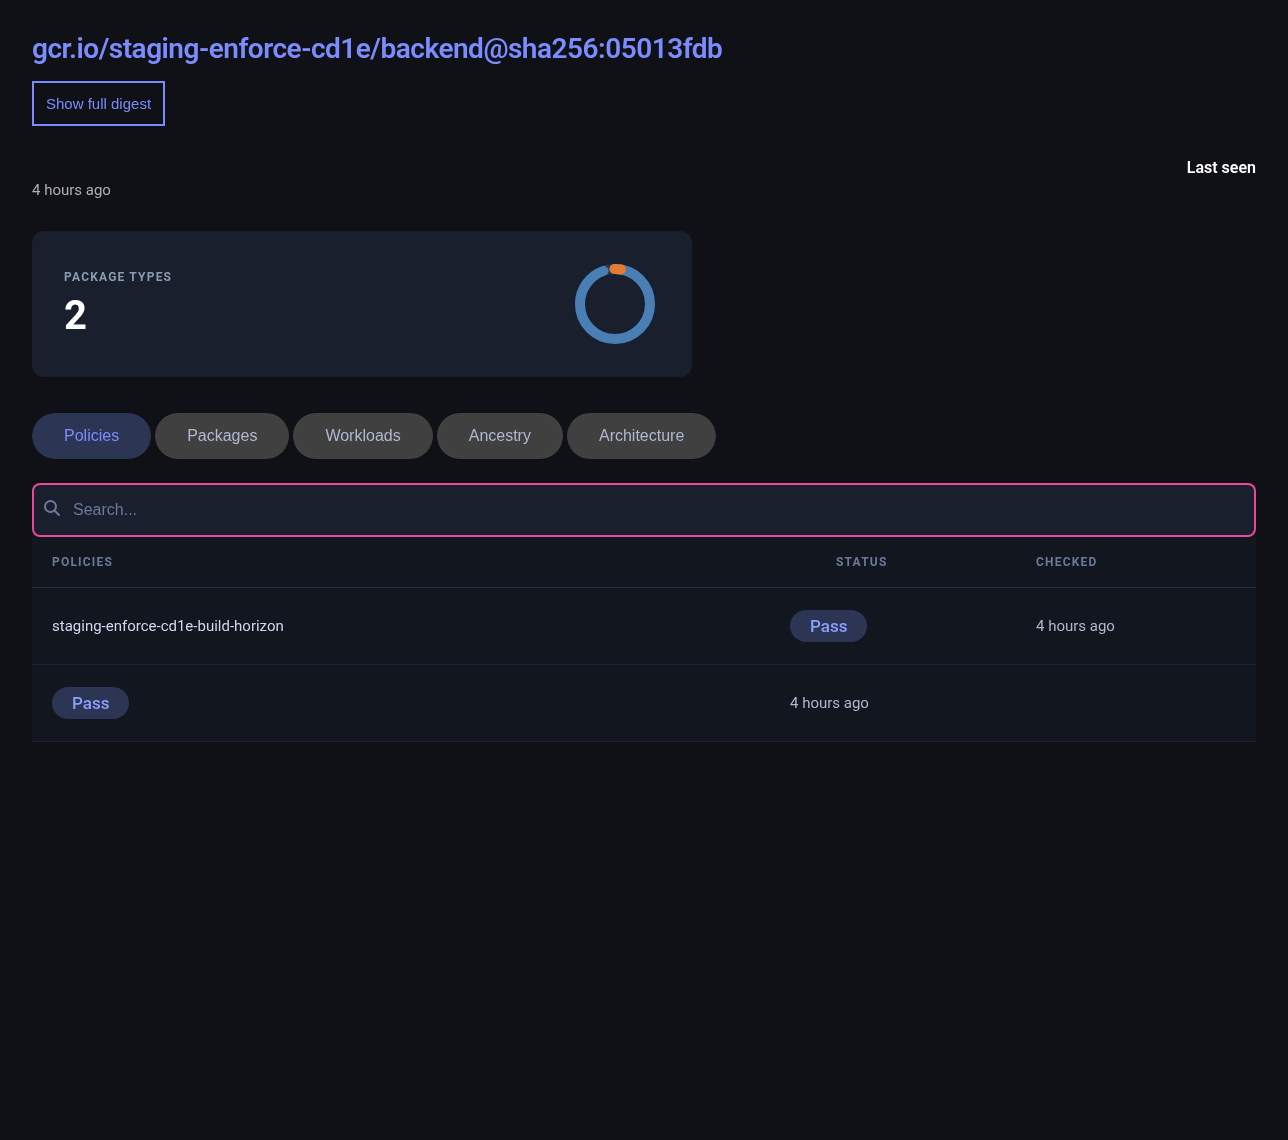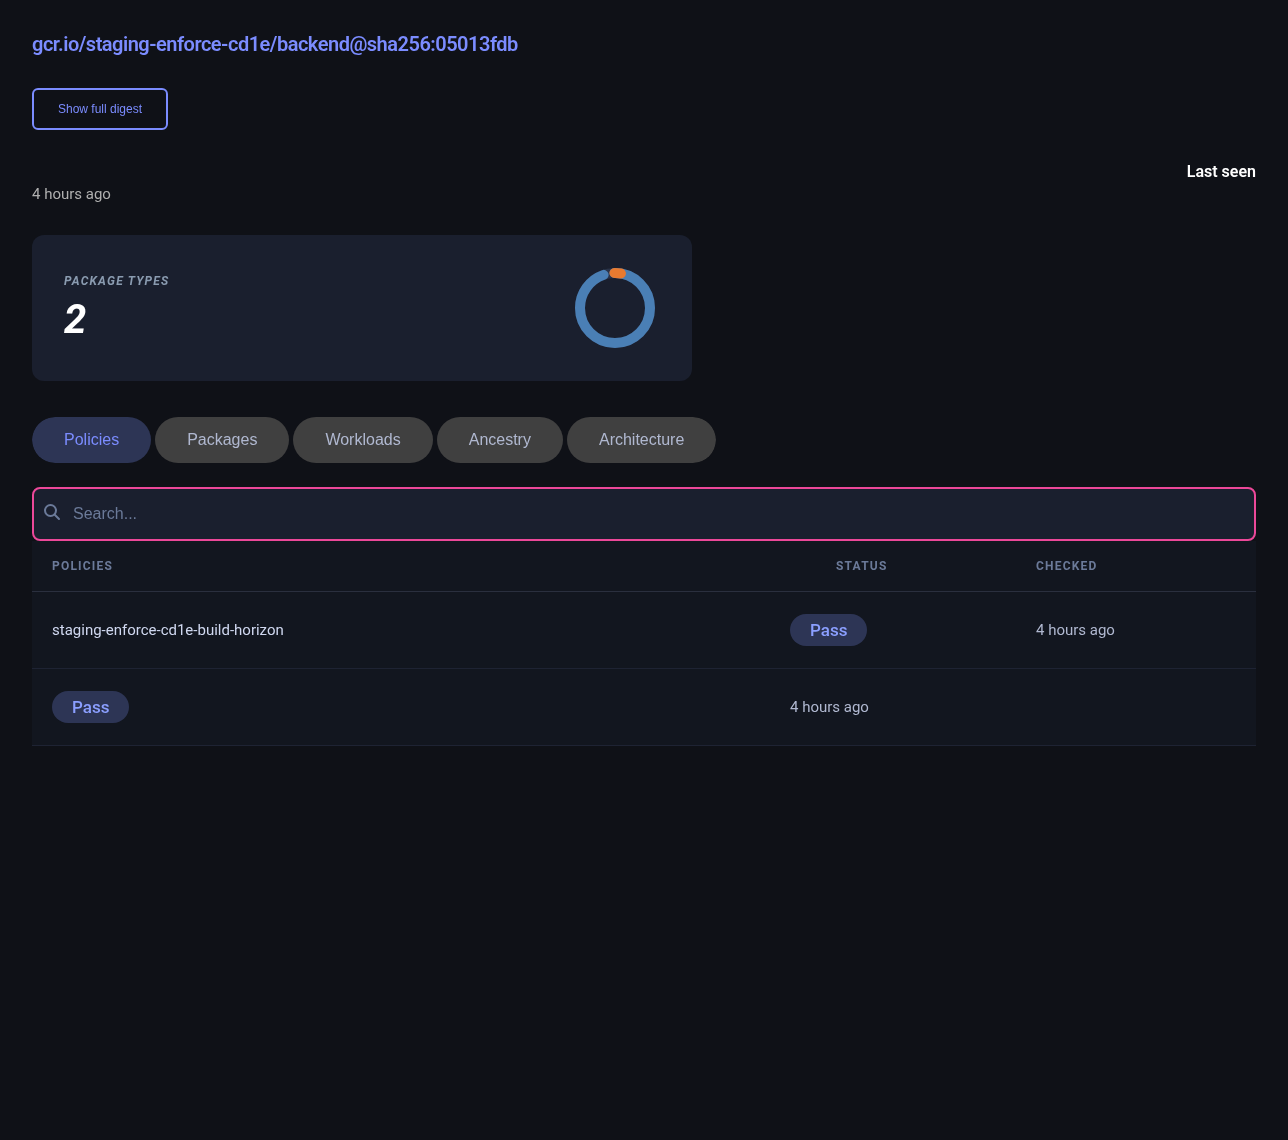--- a/index.html
+++ b/index.html
@@ -12,34 +12,34 @@
       background-color: #0f1117;
       color: #e0e0e0;
       font-family: -apple-system, BlinkMacSystemFont, 'Segoe UI', Roboto, sans-serif;
       width: 1288px;
       min-height: 1140px;
       padding: 32px 32px 0 32px;
     }
 
     .page-title {
       color: #7b8cff;
-      font-size: 20px;
+      font-size: 28px;
       font-weight: 600;
-      margin-bottom: 32px;
+      margin-bottom: 16px;
       letter-spacing: -0.5px;
     }
 
     .show-digest-btn {
       display: inline-block;
       border: 2px solid #7b8cff;
       color: #7b8cff;
       background: transparent;
-      padding: 12px 24px;
-      border-radius: 6px;
-      font-size: 12px;
+      padding: 12px 12px;
+      border-radius: 0;
+      font-size: 15px;
       cursor: pointer;
       margin-bottom: 32px;
     }
 
     .last-seen-section {
       margin-bottom: 32px;
     }
 
     .last-seen-label {
       color: #ffffff;
@@ -56,21 +56,20 @@
 
     .package-types-card {
       background: #1a1f2e;
       border-radius: 12px;
       padding: 28px 32px;
       display: flex;
       align-items: center;
       justify-content: space-between;
       max-width: 660px;
       margin-bottom: 36px;
-      font-style: italic;
     }
 
     .package-types-info {
       display: flex;
       flex-direction: column;
     }
 
     .package-types-label {
       color: #8a9bb0;
       font-size: 12px;

